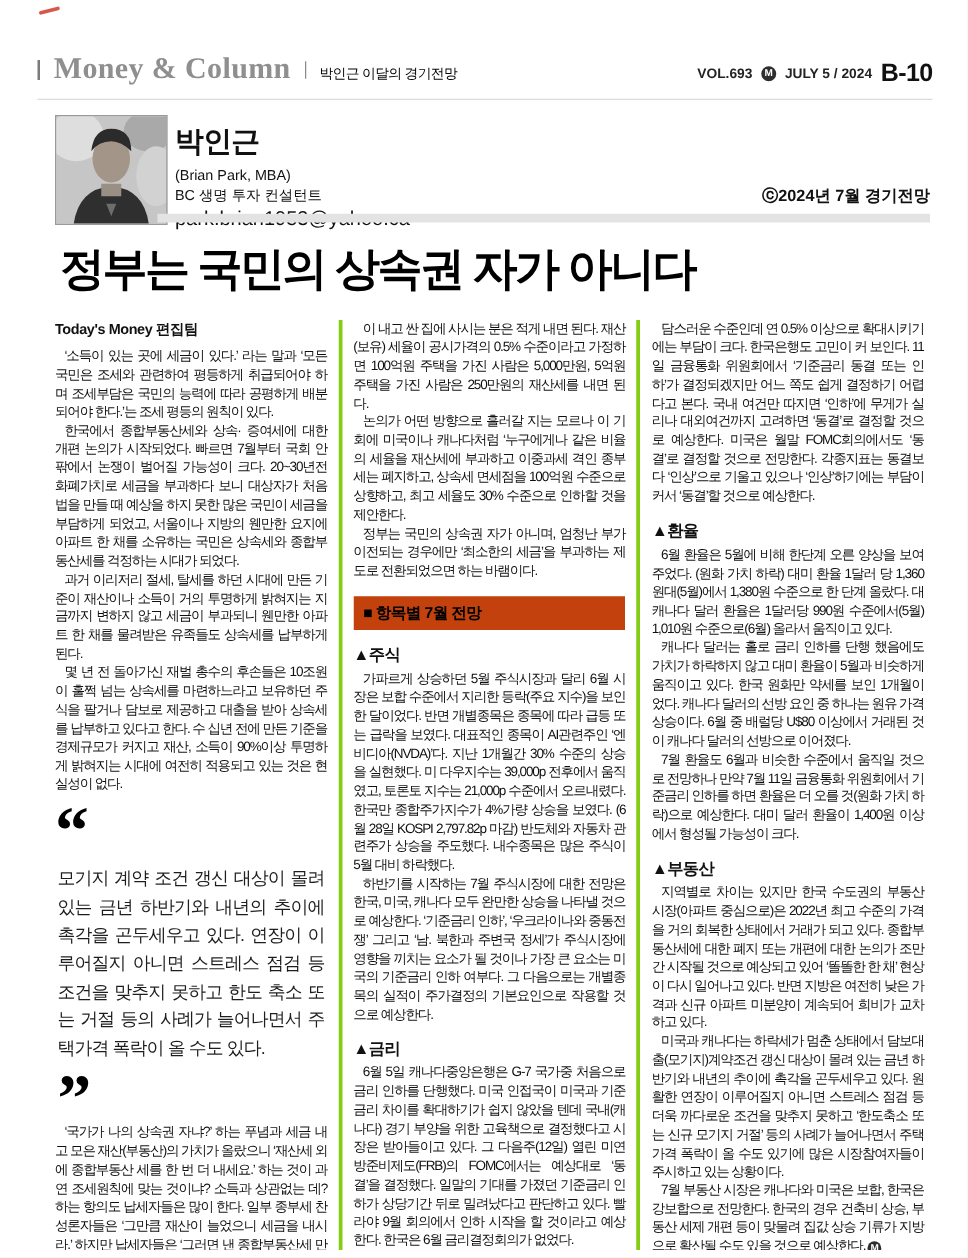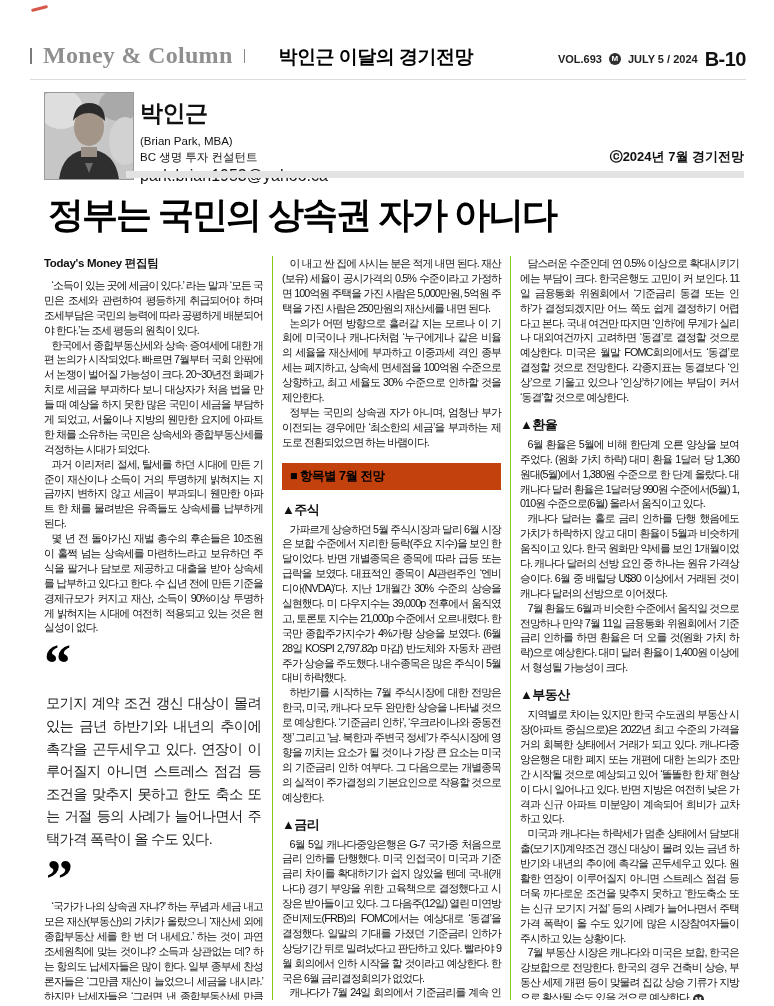--- a/index.html
+++ b/index.html
@@ -15,21 +15,21 @@
 
   
   .masthead { position:absolute; top:42px; left:30px; right:28px;
     display:flex; align-items:baseline; white-space:nowrap; }
   .mh-bar { display:inline-block; width:0; height:16px; border-left:2px solid #7a7a7a;
     margin-right:11px; align-self:center; }
   .mh-title { font-family:"Liberation Serif","DejaVu Serif",serif; font-size:24px;
     font-weight:700; color:#8f8f8f; letter-spacing:.3px; }
   .mh-sep { display:inline-block; width:0; height:14px; border-left:1.5px solid #8a8a8a;
     margin:0 11px; align-self:center; }
-  .mh-col-label { font-size:19px; font-weight:700; color:#000; letter-spacing:-0.5px;margin-left:23px; }
+  .mh-col-label { font-size:11px; font-weight:400; color:#000; letter-spacing:-0.5px; }
   .mh-right { margin-left:auto; display:flex; align-items:center; gap:7px;
     font-size:11px; font-weight:700; color:#222; }
   .m-badge { width:12px; height:12px; border-radius:50%; background:#2e2e2e; color:#fff;
     font-size:8px; line-height:12px; text-align:center; font-weight:700; }
   .page-no { font-size:20px; font-weight:700; letter-spacing:-0.5px; color:#111; }
   .masthead-rule { position:absolute; top:79px; left:30px; right:28px;
     border-top:1px solid #dcdcdc; }
 
   
   .author-row { position:absolute; top:90px; left:44px; right:28px; height:92px; }
@@ -44,21 +44,21 @@
   .gray-strip { position:absolute; left:82px; right:2px; top:81px; height:7px; background:#e3e3e3; }
 
   
   .headline { position:absolute; top:191px; left:48px; margin:0;
     font-size:36px; font-weight:700; letter-spacing:-2px; color:#000; }
 
   
   .body-cols { position:absolute; top:256px; left:30px; right:26px; bottom:6px;
     display:flex; }
   .col { flex:1 1 0; padding:0 9px; overflow:hidden; }
-  .col + .col { border-left:1px solid #84cc16; }
+  .col + .col { border-left:3px solid #84cc16; }
   .col1 { padding-left:14px; }
 
   .byline { font-size:11.5px; font-weight:700; margin:0 0 7px 0; letter-spacing:-0.3px; }
   p.body { margin:0; font-size:10.8px; line-height:1.38; letter-spacing:-0.9px;
     text-align:justify; text-indent:0.7em; word-break:break-all; color:#101010; }
 
   .section-bar { background:#c2410c; color:#000; font-weight:700; font-size:12.5px;
     letter-spacing:-0.5px; padding:5px 8px; margin:13px 0 9px 0; }
   h3.sec { font-size:13px; font-weight:700; margin:11px 0 3px 0; letter-spacing:-0.5px; }
 
@@ -152,19 +152,19 @@
       <p class="body">캐나다가 7월 24일 회의에서 기준금리를 계속 인하할 지는 반반이다. 현재 미국 기준금리와 차이도 부</p>
     </div>
 
     <div class="col col3">
       <p class="body">담스러운 수준인데 연 0.5% 이상으로 확대시키기에는 부담이 크다. 한국은행도 고민이 커 보인다. 11일 금융통화 위원회에서 ‘기준금리 동결 또는 인하’가 결정되겠지만 어느 쪽도 쉽게 결정하기 어렵다고 본다. 국내 여건만 따지면 ‘인하’에 무게가 실리나 대외여건까지 고려하면 ‘동결’로 결정할 것으로 예상한다. 미국은 월말 FOMC회의에서도 ‘동결’로 결정할 것으로 전망한다. 각종지표는 동결보다 ‘인상’으로 기울고 있으나 ‘인상’하기에는 부담이 커서 ‘동결’할 것으로 예상한다.</p>
       <h3 class="sec">▲환율</h3>
       <p class="body">6월 환율은 5월에 비해 한단계 오른 양상을 보여주었다. (원화 가치 하락) 대미 환율 1달러 당 1,360원대(5월)에서 1,380원 수준으로 한 단계 올랐다. 대 캐나다 달러 환율은 1달러당 990원 수준에서(5월) 1,010원 수준으로(6월) 올라서 움직이고 있다.</p>
       <p class="body">캐나다 달러는 홀로 금리 인하를 단행 했음에도 가치가 하락하지 않고 대미 환율이 5월과 비슷하게 움직이고 있다. 한국 원화만 약세를 보인 1개월이었다. 캐나다 달러의 선방 요인 중 하나는 원유 가격상승이다. 6월 중 배럴당 U$80 이상에서 거래된 것이 캐나다 달러의 선방으로 이어졌다.</p>
       <p class="body">7월 환율도 6월과 비슷한 수준에서 움직일 것으로 전망하나 만약 7월 11일 금융통화 위원회에서 기준금리 인하를 하면 환율은 더 오를 것(원화 가치 하락)으로 예상한다. 대미 달러 환율이 1,400원 이상에서 형성될 가능성이 크다.</p>
       <h3 class="sec">▲부동산</h3>
-      <p class="body">지역별로 차이는 있지만 한국 수도권의 부동산 시장(아파트 중심으로)은 2022년 최고 수준의 가격을 거의 회복한 상태에서 거래가 되고 있다. 캐나다중앙은행은 대한 폐지 또는 개편에 대한 논의가 조만간 시작될 것으로 예상되고 있어 ‘똘똘한 한 채’ 현상이 다시 일어나고 있다. 반면 지방은 여전히 낮은 가격과 신규 아파트 미분양이 계속되어 희비가 교차하고 있다.</p>
+      <p class="body">지역별로 차이는 있지만 한국 수도권의 부동산 시장(아파트 중심으로)은 2022년 최고 수준의 가격을 거의 회복한 상태에서 거래가 되고 있다. 종합부동산세에 대한 폐지 또는 개편에 대한 논의가 조만간 시작될 것으로 예상되고 있어 ‘똘똘한 한 채’ 현상이 다시 일어나고 있다. 반면 지방은 여전히 낮은 가격과 신규 아파트 미분양이 계속되어 희비가 교차하고 있다.</p>
       <p class="body">미국과 캐나다는 하락세가 멈춘 상태에서 담보대출(모기지)계약조건 갱신 대상이 몰려 있는 금년 하반기와 내년의 추이에 촉각을 곤두세우고 있다. 원활한 연장이 이루어질지 아니면 스트레스 점검 등 더욱 까다로운 조건을 맞추지 못하고 ‘한도축소 또는 신규 모기지 거절’ 등의 사례가 늘어나면서 주택가격 폭락이 올 수도 있기에 많은 시장참여자들이 주시하고 있는 상황이다.</p>
       <p class="body"><span>7월 부동산 시장은 캐나다와 미국은 보합, 한국은 강보합으로 전망한다. 한국의 경우 건축비 상승, 부동산 세제 개편 등이 맞물려 집값 상승 기류가 지방으로 확산될 수도 있을 것으로 예상한다.</span><span class="end-badge">M</span></p>
     </div>
 
   </div>
 </div>
 
 </body></html>

